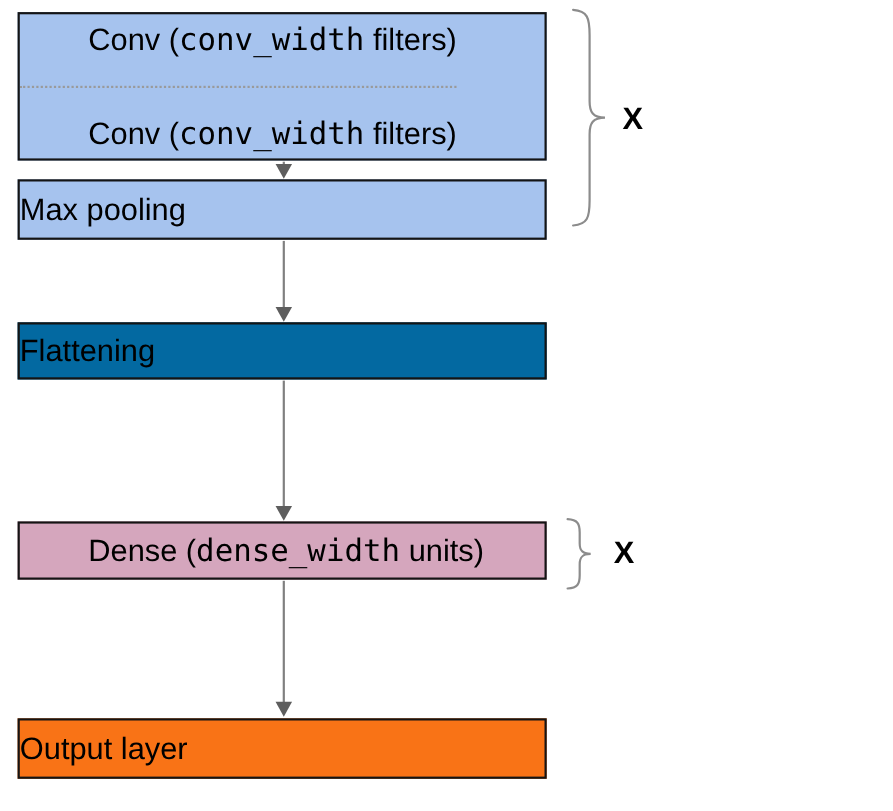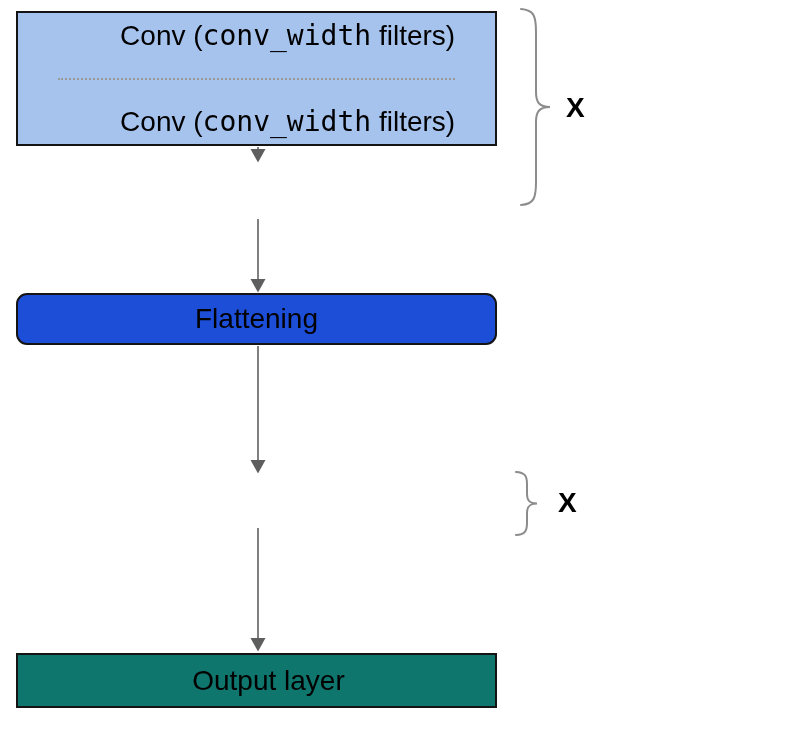--- a/index.html
+++ b/index.html
@@ -4,21 +4,21 @@
 <style>
   html,body{margin:0;padding:0;background:#ffffff;}
   body{
     width:812px;height:737px;position:relative;overflow:hidden;
     font-family:"Liberation Sans",sans-serif;color:#000000;
   }
   .canvas{position:absolute;inset:0;}
   .box{
     position:absolute;left:16px;width:481px;
     box-sizing:border-box;border:2px solid #141414;
-    display:flex;flex-direction:column;justify-content:center;align-items:center;
+    display:flex;flex-direction:column;justify-content:center;align-items:flex-start;
   }
   .box-row{
     flex:1;display:flex;align-items:center;justify-content:center;
   }
   .box-row.divided{border-bottom:2px dotted #9a9a9a;}
   .box-label{font-size:28px;line-height:1;white-space:pre;text-align:center;}
   .box-label .sans{font-family:"Liberation Sans",sans-serif;white-space:pre;}
   .box-label .mono{font-family:"DejaVu Sans Mono",monospace;font-size:28px;white-space:pre;}
   #conv-block-box{top:11px;height:135px;}
   #max-pooling-box{top:163px;height:55px;}
@@ -45,29 +45,41 @@
         <span class="sans">Conv (</span><span class="mono">conv_width</span><span class="sans"> filters)</span>
       </div>
     </div>
     <div class="box-row">
       <div class="box-label">
         <span class="sans">Conv (</span><span class="mono">conv_width</span><span class="sans"> filters)</span>
       </div>
     </div>
   </div>
 
+  <div class="box" id="max-pooling-box" style="background: rgb(166, 195, 238);">
+    <div class="box-row">
+      <div class="box-label sans">Max pooling</div>
+    </div>
+  </div>
 
-  <div class="box" id="flattening-box" style="background: #1d4ed8; border-radius: 11px;">
+  <div class="box" id="flattening-box" style="background: #0369a1;">
     <div class="box-row">
       <div class="box-label sans">Flattening</div>
     </div>
   </div>
 
+  <div class="box" id="dense-box" style="background: rgb(213, 166, 189);">
+    <div class="box-row">
+      <div class="box-label">
+        <span class="sans">Dense (</span><span class="mono">dense_width</span><span class="sans"> units)</span>
+      </div>
+    </div>
+  </div>
 
-  <div class="box" id="output-box" style="background: #0f766e; padding-left: 24px;">
+  <div class="box" id="output-box" style="background: #f97316;">
     <div class="box-row">
       <div class="box-label sans">Output layer</div>
     </div>
   </div>
 
   <svg class="overlay" width="812" height="737" viewBox="0 0 812 737">
 
     <line x1="258" y1="147" x2="258" y2="150" stroke-width="2" style="stroke: rgb(128, 128, 128);"></line>
     <polygon points="250.5,149 265.5,149 258,162.5" style="fill: rgb(94, 94, 94);"></polygon>
 

